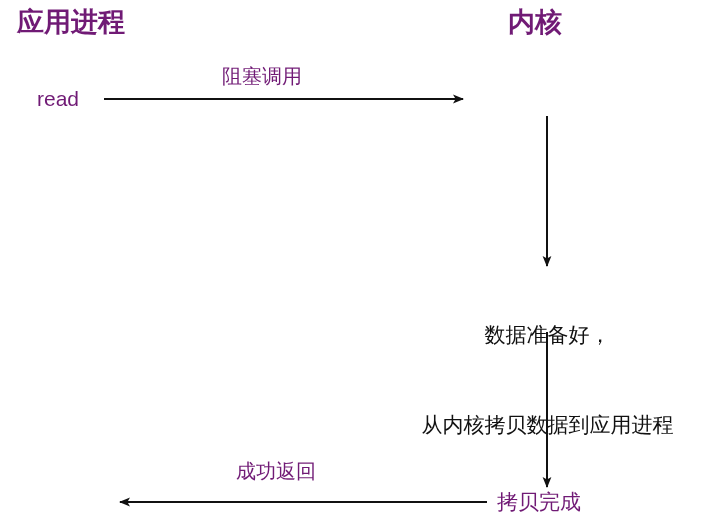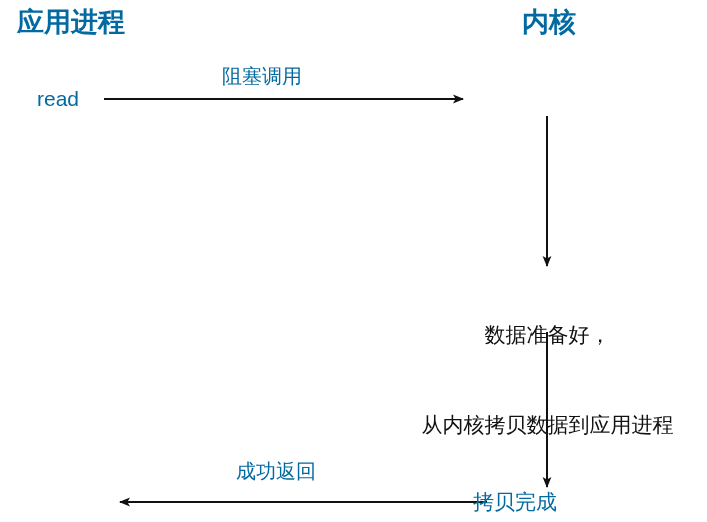--- a/index.html
+++ b/index.html
@@ -16,21 +16,21 @@
     position: relative;
     width: 707px;
     height: 522px;
     background: #ffffff;
     overflow: hidden;
   }
   .lbl {
     position: absolute;
     white-space: pre;
     line-height: 1;
-    color: #0369a1;
+    color: #701a75;
   }
   .title {
     font-weight: bold;
     font-size: 27px;
     letter-spacing: 0px;
   }
   .node {
     font-size: 21px;
     font-weight: 400;
   }
@@ -72,30 +72,30 @@
 
     <line x1="547" y1="116" x2="547" y2="266" stroke="#111111" stroke-width="2" marker-end="url(#ah)"></line>
 
     <line x1="547" y1="332" x2="547" y2="487" stroke="#111111" stroke-width="2" marker-end="url(#ah)"></line>
 
     <line x1="487" y1="502" x2="120" y2="502" stroke="#111111" stroke-width="2" marker-end="url(#ah)"></line>
   </svg>
 
   <div class="lbl title" style="left:17px; top:9px;">应用进程</div>
 
-  <div class="lbl title" style="left:522px; top:9px;">内核</div>
+  <div class="lbl title" style="left:508px; top:9px;">内核</div>
 
   <div class="lbl node" style="left:37px; top:88px;">read</div>
 
   <div class="lbl edge-label" style="left:222px; top:66px;">阻塞调用</div>
 
 
   <div class="multiline" style="left:395px; top:260px; width:305px;">
     <div>数据准备好，</div>
     <div>从内核拷贝数据到应用进程</div>
   </div>
 
   <div class="lbl edge-label" style="left:236px; top:461px;">成功返回</div>
 
-  <div class="lbl node" style="left:473px; top:491px;">拷贝完成</div>
+  <div class="lbl node" style="left:497px; top:491px;">拷贝完成</div>
 
 
 </div>
 
 </body></html>

